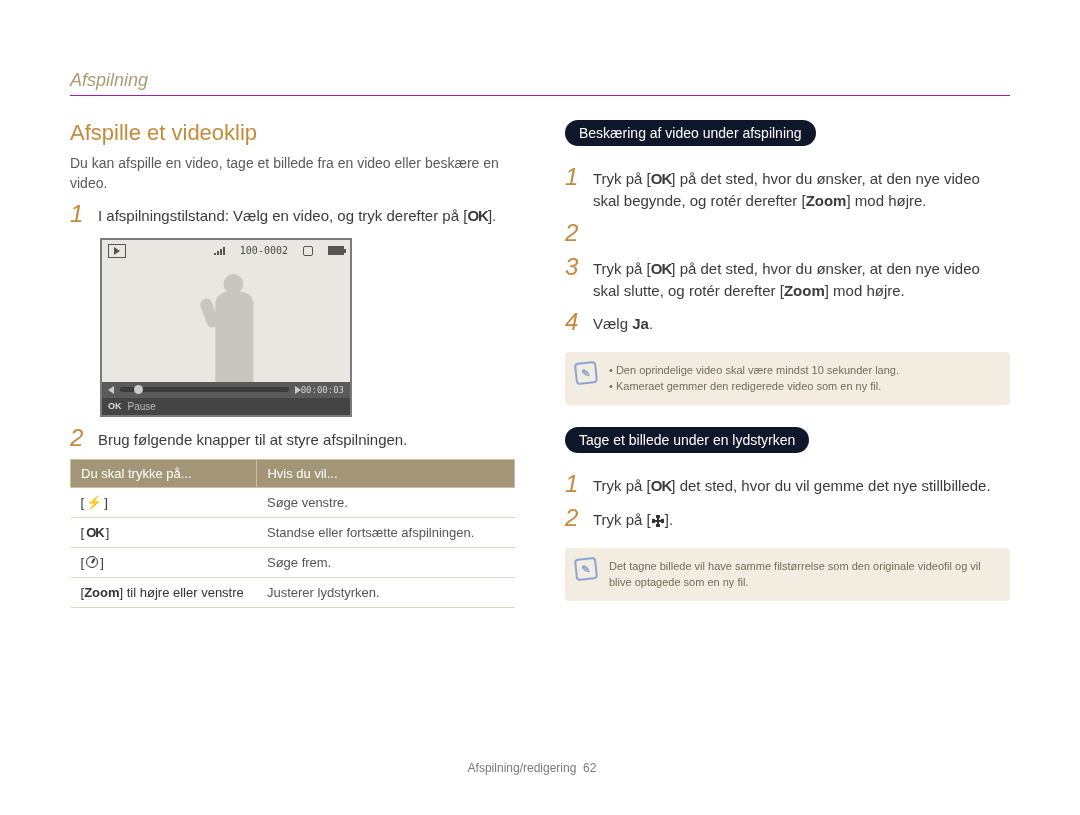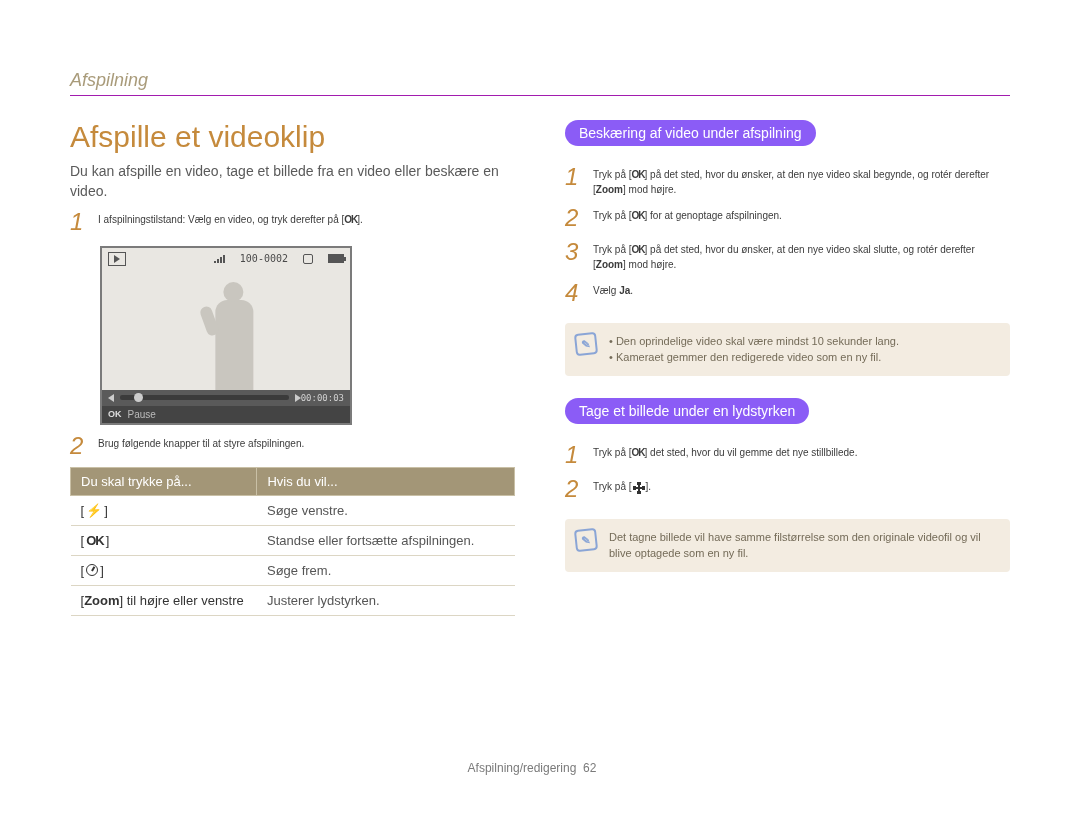--- a/index.html
+++ b/index.html
@@ -21,21 +21,21 @@
     margin-bottom: 24px;
   }
   .columns {
     display: flex;
     gap: 50px;
   }
   .col { flex: 1; min-width: 0; }
   h1.title {
     color: #c58a3c;
     font-weight: 400;
-    font-size: 30px;
+    font-size: 22px;
     margin-bottom: 8px;
   }
   .intro {
     color: #5a5a5a;
     font-size: 14px;
     line-height: 1.4;
   }
   .step {
     display: flex;
     align-items: flex-start;
@@ -45,21 +45,21 @@
   .step .num {
     color: #c58a3c;
     font-size: 24px;
     font-style: italic;
     font-weight: 400;
     line-height: 1.1;
     min-width: 18px;
   }
   .step .txt {
     color: #3b3b3b;
-    font-size: 10px;
+    font-size: 15px;
     line-height: 1.45;
     padding-top: 4px;
   }
   .ok-inline {
     font-weight: bold;
     font-family: Arial, sans-serif;
     letter-spacing: -1px;
   }
   .bold { font-weight: bold; }
   .video-mock {
@@ -141,21 +141,21 @@
     color: #555;
     vertical-align: middle;
   }
   .ctrl-table td:first-child { color:#333; width:42%; }
   .key-icon {
     display:inline-flex; align-items:center; gap:2px;
   }
 
   .pill {
     display:inline-block;
-    background:#8b5cf6;
+    background:#0f172a;
     color:#fff;
     font-size:14px;
     padding:5px 14px;
     border-radius:14px;
     margin-bottom:10px;
   }
 
   .note-box {
     background:#f3ece1;
     border-radius:4px;
@@ -299,23 +299,20 @@
     <span class="pill">Beskæring af video under afspilning</span>
 
     <div class="step">
       <span class="num">1</span>
       <span class="txt">
         <span>Tryk på [</span><span class="ok-inline">OK</span><span>] på det sted, hvor du ønsker, at den nye video skal begynde, og rotér derefter [</span><span class="bold">Zoom</span><span>] mod højre.</span>
       </span>
     </div>
     <div class="step">
       <span class="num">2</span>
-      <span class="txt">
-        <span>Tryk på [</span><span class="ok-inline">OK</span><span>] for at genoptage afspilningen.</span>
-      </span>
     </div>
     <div class="step">
       <span class="num">3</span>
       <span class="txt">
         <span>Tryk på [</span><span class="ok-inline">OK</span><span>] på det sted, hvor du ønsker, at den nye video skal slutte, og rotér derefter [</span><span class="bold">Zoom</span><span>] mod højre.</span>
       </span>
     </div>
     <div class="step">
       <span class="num">4</span>
       <span class="txt">

